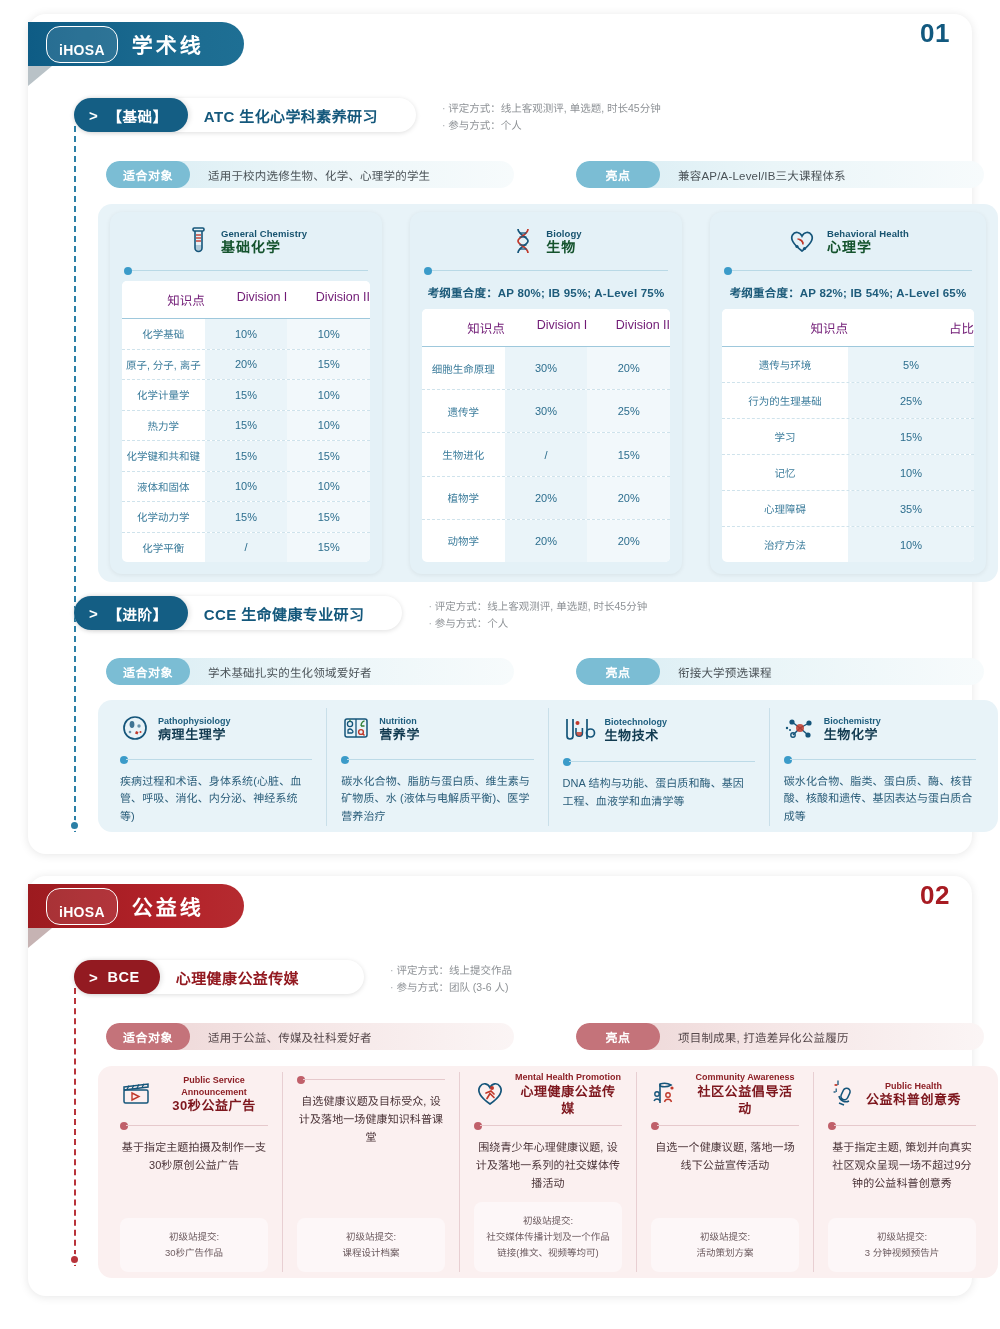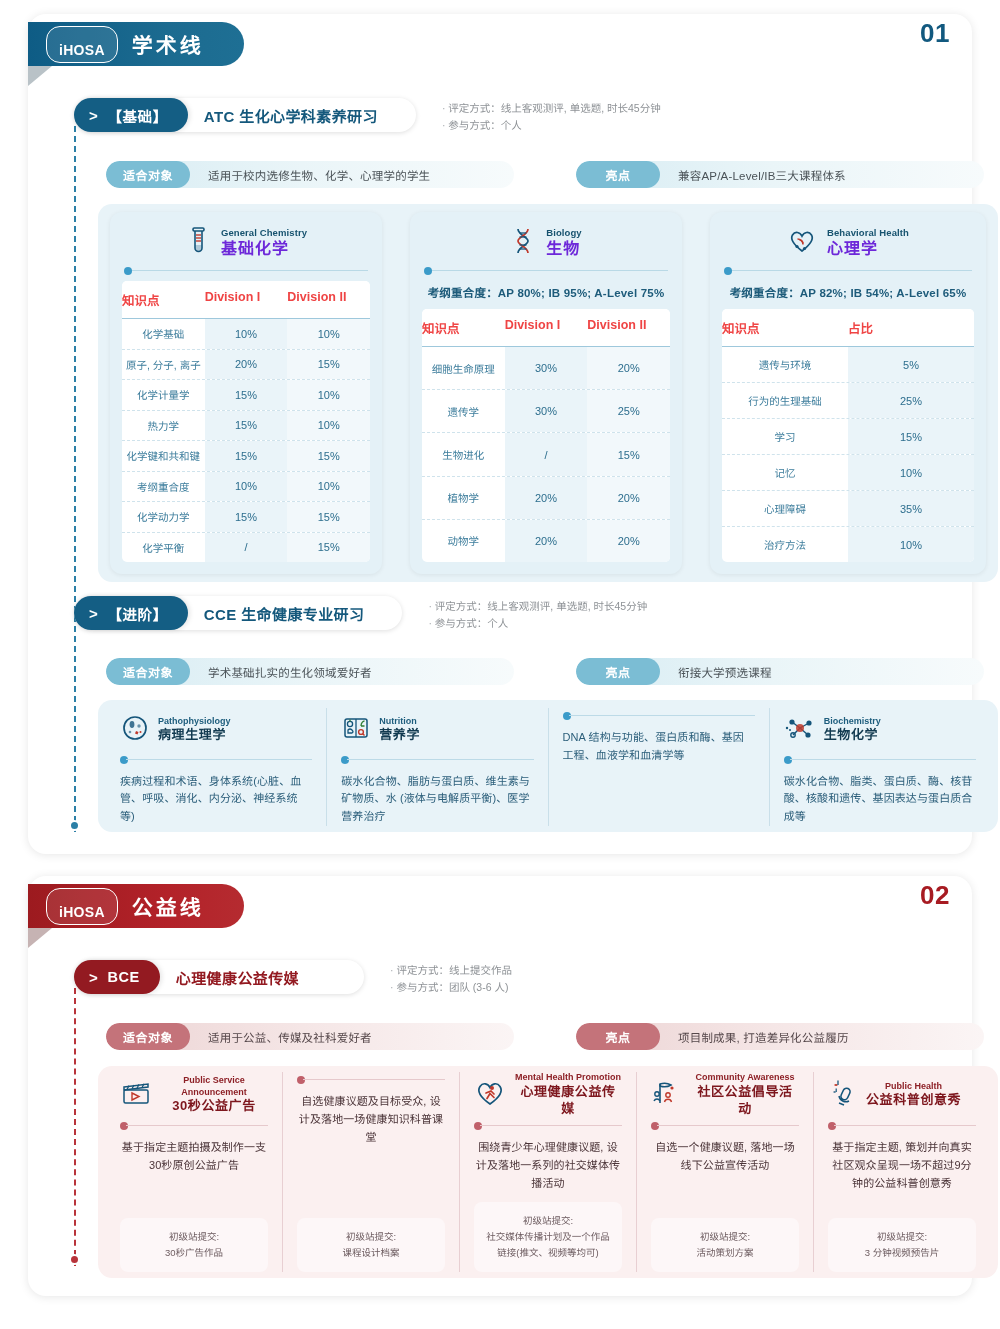--- a/index.html
+++ b/index.html
@@ -166,21 +166,21 @@
     box-shadow: 0 1px 5px rgba(0,0,0,0.07);
     padding: 10px 12px 12px;
     display: flex; flex-direction: column;
   }
   .subj-head {
     display: flex; align-items: center; justify-content: center; gap: 10px;
     height: 42px;
   }
   .subj-titles { line-height: 1.25; }
   .subj-en { font-size: 9.5px; font-weight: 700; color: #17536f; letter-spacing: .1px; }
-  .subj-cn { font-size: 16px; font-weight: 700; color: #6d28d9; letter-spacing: 1px; }
+  .subj-cn { font-size: 14px; font-weight: 700; color: #14532d; letter-spacing: 1px; font-family: Liberation Mono, monospace; }
   .divider-line {
     position: relative;
     height: 10px;
     margin: 2px 2px 5px;
   }
   .divider-line::after {
     content: ""; position: absolute; left: 6px; right: 0; top: 4px;
     height: 1px; background: #b9d9e6;
   }
   .divider-line::before {
@@ -203,25 +203,25 @@
     flex: 1;
     display: flex; flex-direction: column;
   }
   .st-head {
     display: flex;
     border-bottom: 1.5px solid #9ec8dc;
     background: #ffffff;
   }
   .st-head div {
     flex: 1;
-    text-align: left;
+    text-align: right;
     font-size: 12.5px;
-    color: #ef4444;
+    color: #701a75;
     padding: 9px 0;
-    font-weight: 700;
+    font-weight: 400;
   }
   .st-body { flex: 1; display: flex; flex-direction: column; }
   .st-row {
     display: flex; flex: 1;
     border-bottom: 1px dashed #cfe3ec;
   }
   .st-row:last-child { border-bottom: none; }
   .st-row div {
     flex: 1;
     display: flex; align-items: center; justify-content: center;
@@ -365,21 +365,21 @@
             <div>热力学</div>
             <div class="val">15%</div>
             <div class="val2">10%</div>
           </div>
         <div class="st-row">
             <div>化学键和共和键</div>
             <div class="val">15%</div>
             <div class="val2">15%</div>
           </div>
         <div class="st-row">
-            <div>考纲重合度</div>
+            <div>液体和固体</div>
             <div class="val">10%</div>
             <div class="val2">10%</div>
           </div>
         <div class="st-row">
             <div>化学动力学</div>
             <div class="val">15%</div>
             <div class="val2">15%</div>
           </div>
         <div class="st-row">
             <div>化学平衡</div>
@@ -563,20 +563,36 @@
         <span class="feat-titles">
           <span class="feat-en" style="display:block">Nutrition</span>
           <span class="feat-cn" style="display:block">营养学</span>
         </span>
       </div>
       <div class="feat-rule"></div>
       <div class="feat-desc">碳水化合物、脂肪与蛋白质、维生素与矿物质、水 (液体与电解质平衡)、医学营养治疗</div>
     </div>
 
     <div class="feat-col">
+      <div class="feat-head">
+        <span class="icon">
+          <svg width="34" height="28" viewBox="0 0 34 28">
+            <path d="M4 4 v17 a3 3 0 0 0 3 3 h0 a3 3 0 0 0 3 -3 V4" fill="none" stroke="#15557a" stroke-width="1.7"></path>
+            <circle cx="14.5" cy="8" r="2" fill="#c0392b"></circle>
+            <path d="M13 13 v5 a3.2 3.2 0 0 0 3.2 3.2 a3.2 3.2 0 0 0 3.2 -3.2 v-5" fill="none" stroke="#15557a" stroke-width="1.6"></path>
+            <path d="M13.4 17 h5.6 v1.2 a2.8 2.8 0 0 1 -5.6 0 z" fill="#c0392b" opacity=".8"></path>
+            <path d="M24 4 v20" stroke="#15557a" stroke-width="1.7" fill="none"></path>
+            <circle cx="27.5" cy="18" r="4" fill="none" stroke="#15557a" stroke-width="1.7"></circle>
+          </svg>
+        </span>
+        <span class="feat-titles">
+          <span class="feat-en" style="display:block">Biotechnology</span>
+          <span class="feat-cn" style="display:block">生物技术</span>
+        </span>
+      </div>
       <div class="feat-rule"></div>
       <div class="feat-desc">DNA 结构与功能、蛋白质和酶、基因工程、血液学和血清学等</div>
     </div>
 
     <div class="feat-col">
       <div class="feat-head">
         <span class="icon">
           <svg width="32" height="28" viewBox="0 0 32 28">
             <line x1="8" y1="8" x2="16" y2="14" stroke="#15557a" stroke-width="1.4"></line>
             <line x1="16" y1="14" x2="25" y2="9" stroke="#15557a" stroke-width="1.4"></line>

